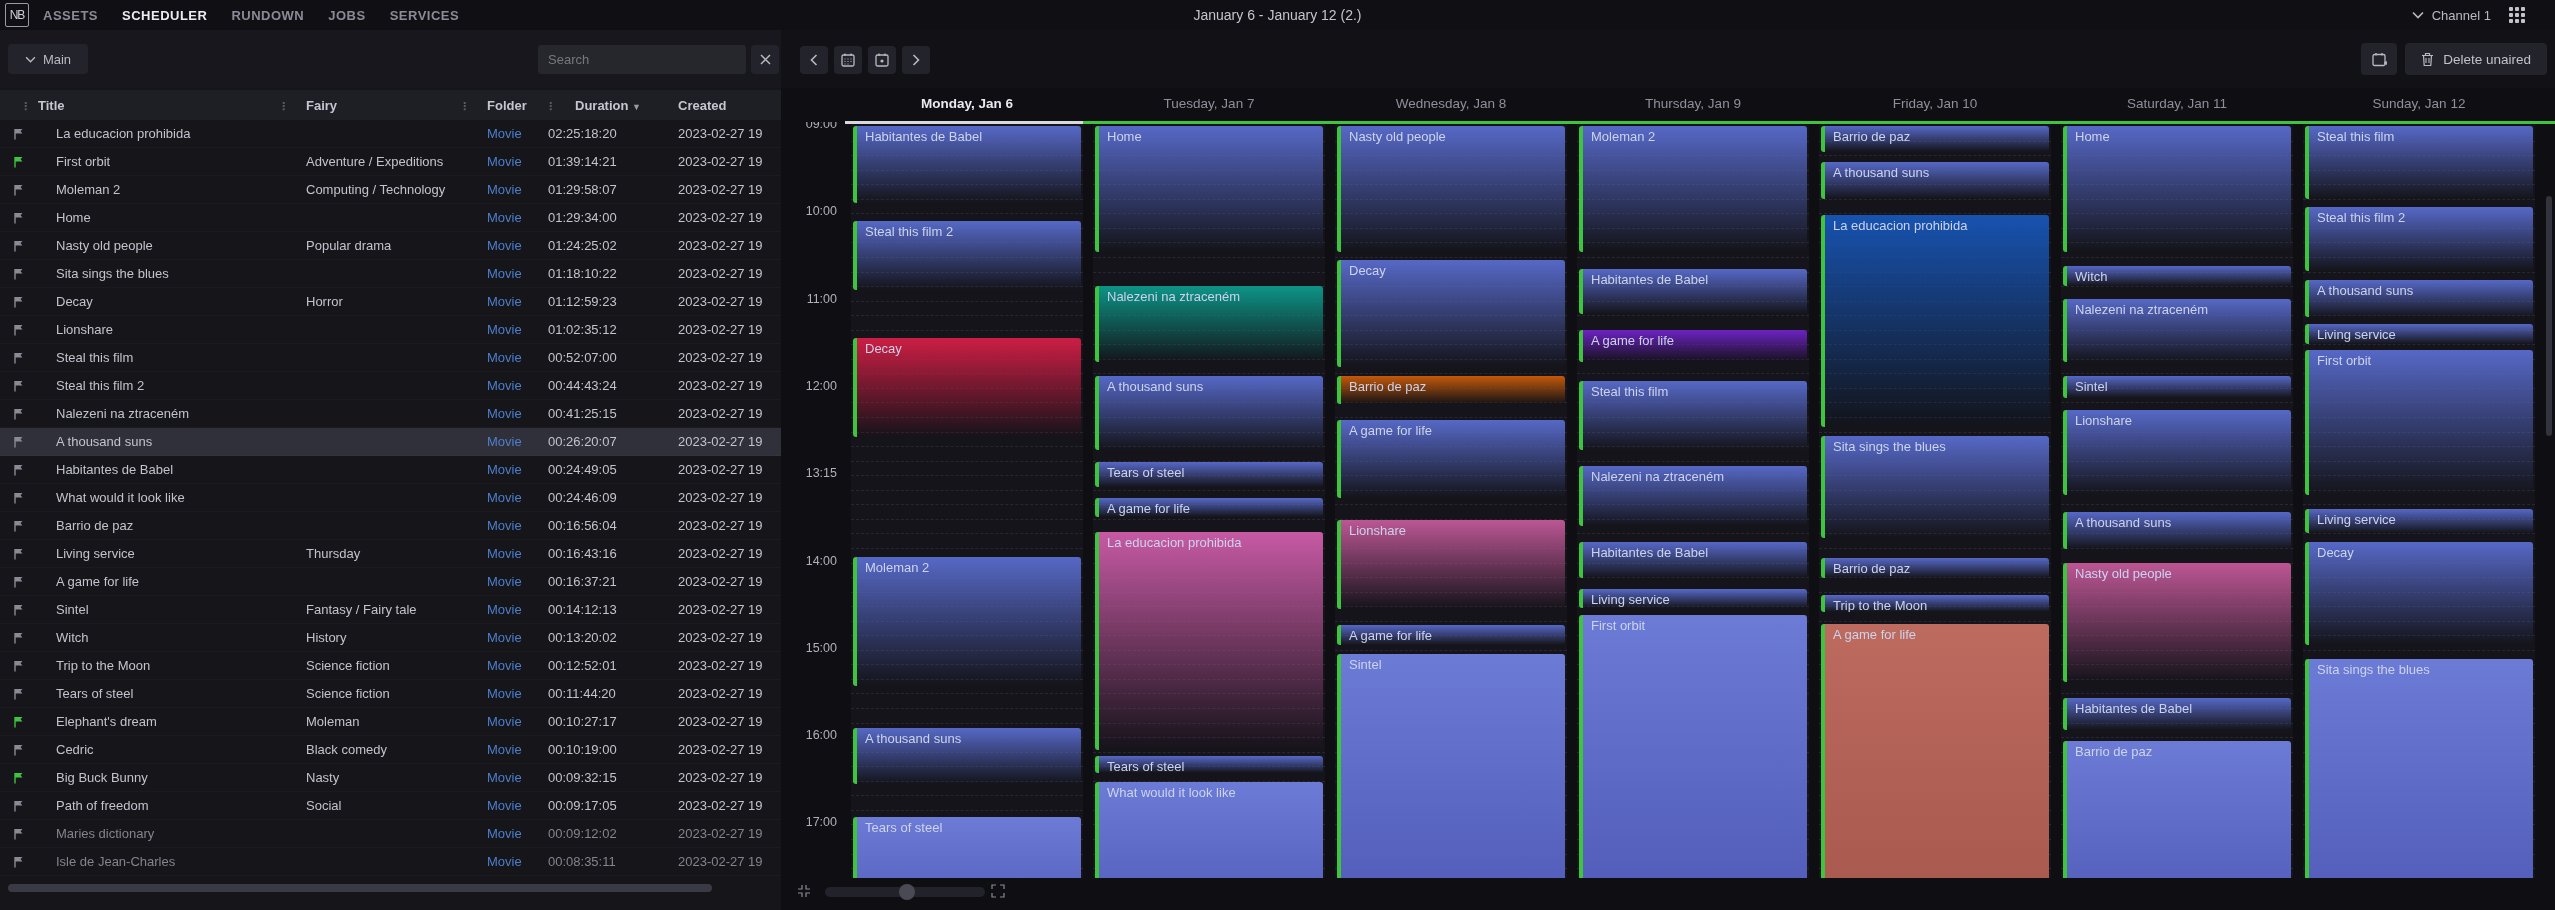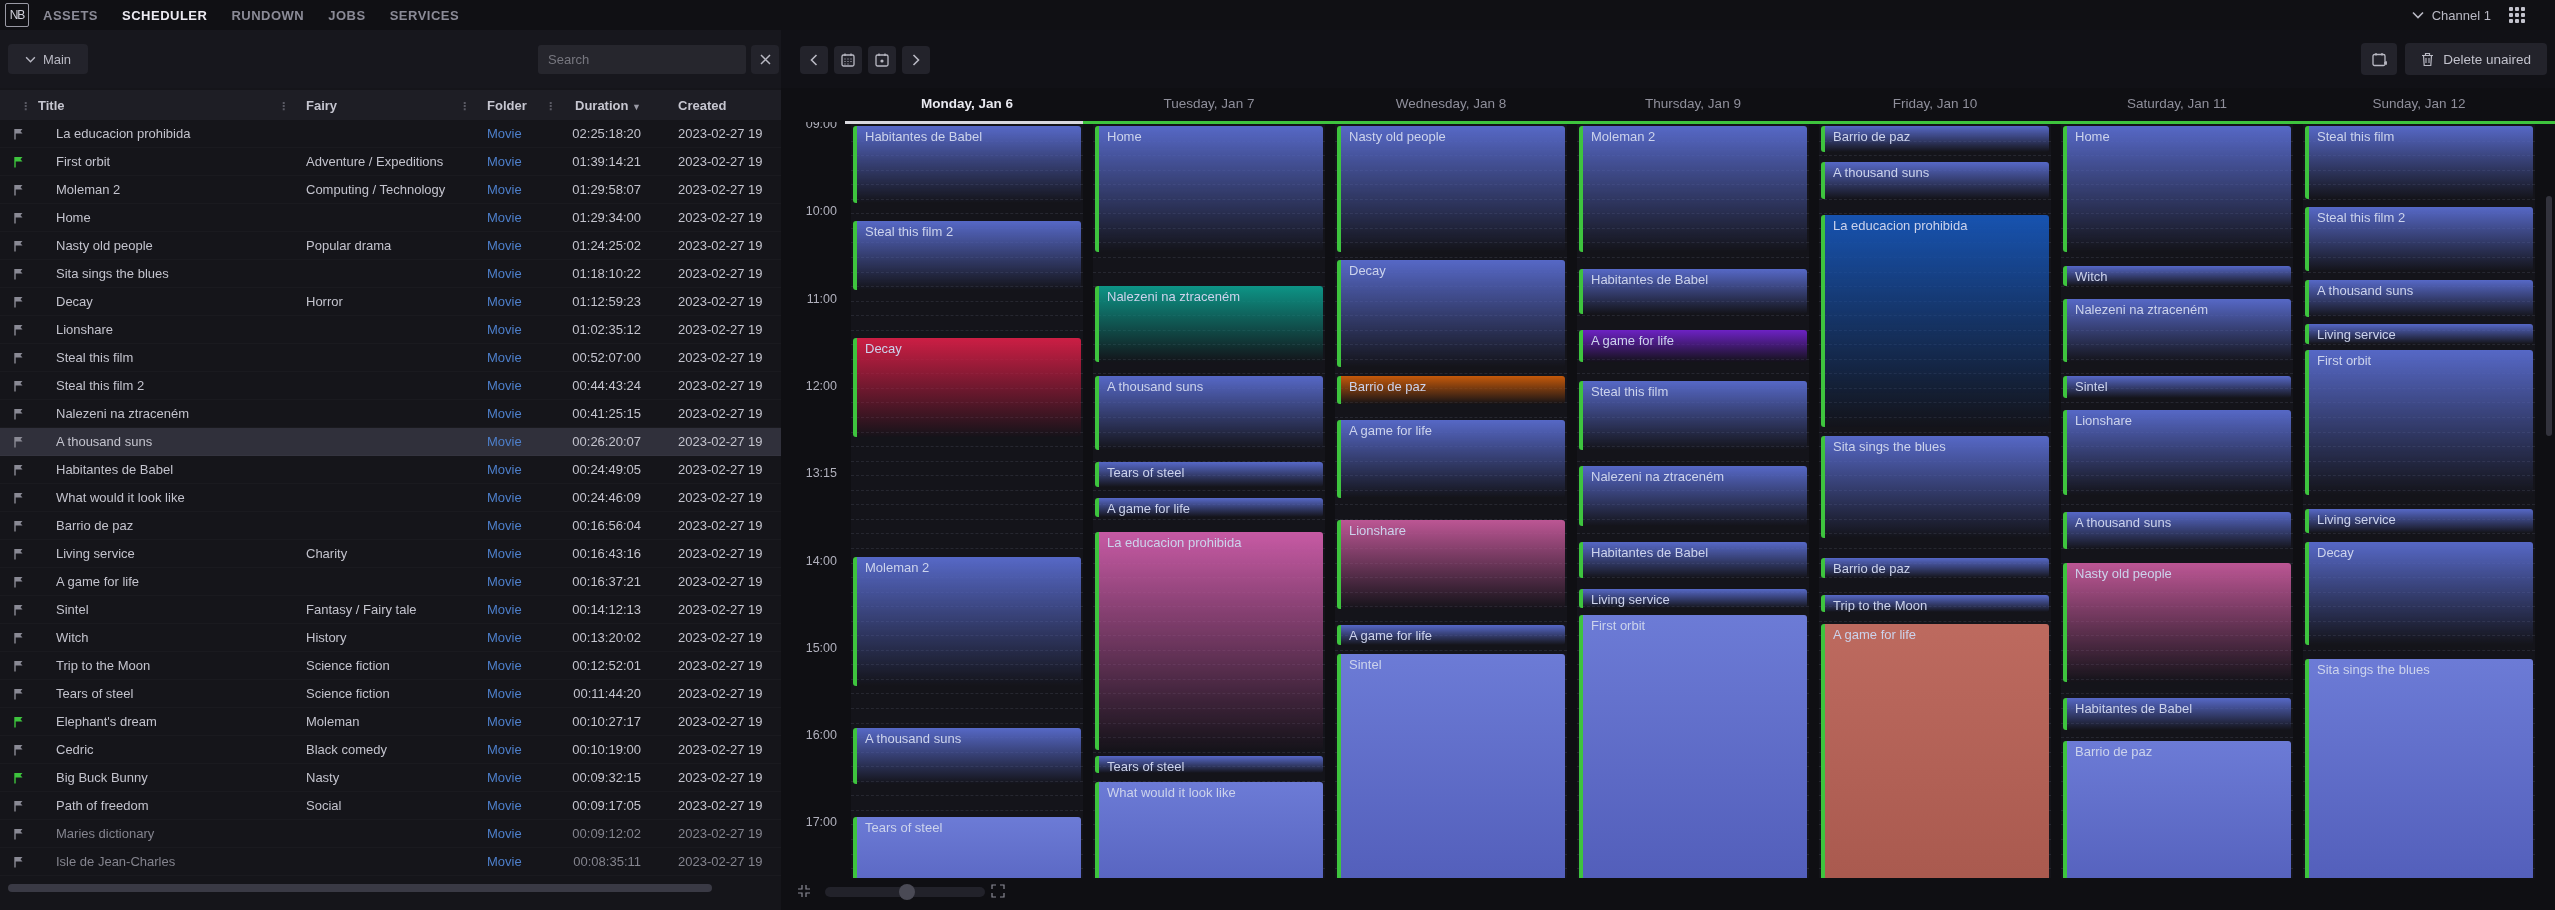--- a/index.html
+++ b/index.html
@@ -42,21 +42,21 @@
   #tbody { position:absolute; left:0; top:32px; width:781px; height:756px; }
   .trow { position:absolute; left:0; width:781px; height:28px; display:flex; align-items:center; font-size:13px; color:#c3c3cd;
           border-bottom:1px solid rgba(255,255,255,.025); cursor:default; }
   .trow.selected { background:#30303b; }
   .trow.dim { color:#84848e; }
   .cell { overflow:hidden; white-space:nowrap; }
   .c-flag { position:absolute; left:14px; width:14px; }
   .c-title { position:absolute; left:56px; width:240px; }
   .c-genre { position:absolute; left:306px; width:175px; }
   .c-folder { position:absolute; left:487px; width:78px; color:#4d7fcb; }
-  .c-dur { position:absolute; left:537px; width:104px; text-align:right; }
+  .c-dur { position:absolute; left:548px; width:104px; }
   .c-created { position:absolute; left:678px; width:100px; }
   #h-scroll { position:absolute; left:8px; top:796px; width:704px; height:8px; background:#3a3a45; border-radius:4px; }
 
   
   #calendar { position:absolute; left:781px; top:88px; width:1774px; height:822px; background:#0f0f13; }
   .day-head { position:absolute; top:8px; width:232px; text-align:center; font-size:13.5px; color:#8f8f9b; }
   .day-head.active { color:#e9e9f0; font-weight:bold; }
   #underline-mon { position:absolute; top:33px; height:3px; background:#d8d8de; }
   #underline-rest { position:absolute; top:33px; height:3px; background:#3ec43e; }
   #gutter { position:absolute; left:0; top:34px; width:64px; height:756px; overflow:hidden; }
@@ -81,20 +81,21 @@
 
   <div id="topbar">
     <div id="logo">NB</div>
     <div id="menu" style="display: flex;">
         <span class="menu-item">ASSETS</span>
         <span class="menu-item active">SCHEDULER</span>
         <span class="menu-item">RUNDOWN</span>
         <span class="menu-item">JOBS</span>
         <span class="menu-item">SERVICES</span>
       </div>
+    <div id="top-title">January 6 - January 12 (2.)</div>
     <div id="channel">
       <span>
           <svg class="ic" width="12" height="8" viewBox="0 0 12 8">
             <path d="M1 1.5 L6 6.5 L11 1.5" fill="none" stroke="#b9b9c4" stroke-width="1.6"></path>
           </svg>
         </span>
       <span>Channel 1</span>
       <span id="apps-grid">
           <i></i>
           <i></i>
@@ -392,21 +393,21 @@
           <span class="cell c-created">2023-02-27 19</span>
         </div>
         <div class="trow" style="top: 420px;">
           <span class="cell c-flag">
             <svg class="ic" width="10" height="12" viewBox="0 0 10 12">
               <path d="M1 1 v10.5" stroke="#8a8a95" stroke-width="1.4"></path>
               <path d="M1 1 h7.5 l-2 2.2 2 2.2 H1z" fill="#8a8a95"></path>
             </svg>
           </span>
           <span class="cell c-title">Living service</span>
-          <span class="cell c-genre">Charity</span>
+          <span class="cell c-genre">Thursday</span>
           <span class="cell c-folder">Movie</span>
           <span class="cell c-dur">00:16:43:16</span>
           <span class="cell c-created">2023-02-27 19</span>
         </div>
         <div class="trow" style="top: 448px;">
           <span class="cell c-flag">
             <svg class="ic" width="10" height="12" viewBox="0 0 10 12">
               <path d="M1 1 v10.5" stroke="#8a8a95" stroke-width="1.4"></path>
               <path d="M1 1 h7.5 l-2 2.2 2 2.2 H1z" fill="#8a8a95"></path>
             </svg>

